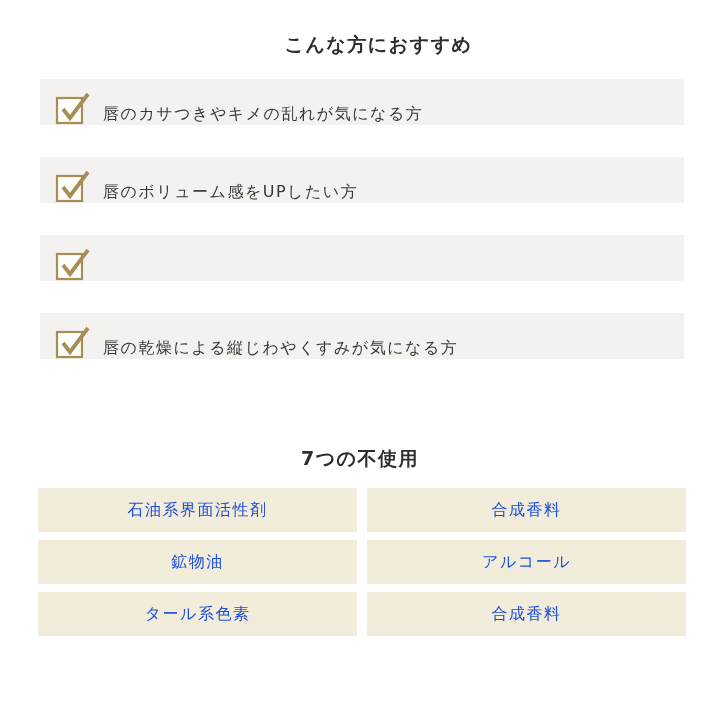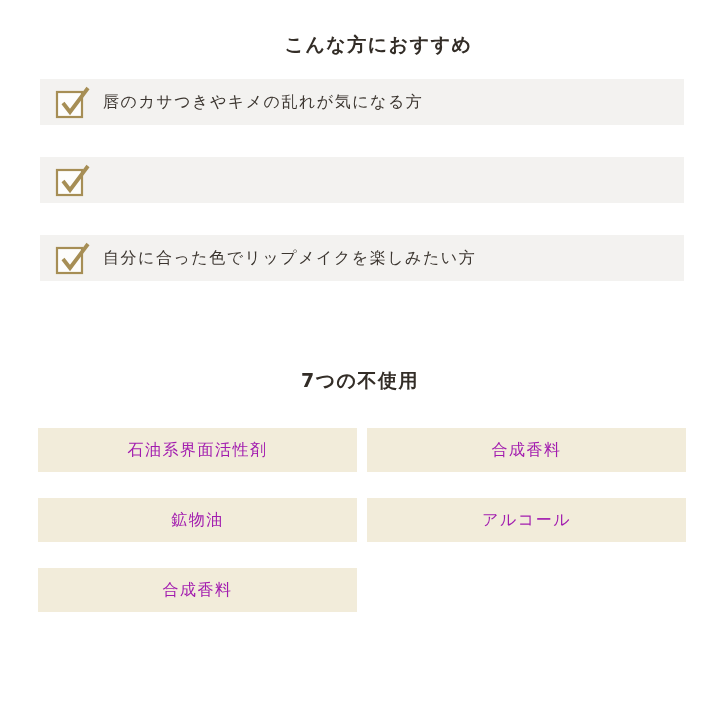--- a/index.html
+++ b/index.html
@@ -24,21 +24,21 @@
   .recommend-heading {
     padding-top: 32px;
     margin: 0;
     padding-left: 37px;
   }
   .checklist {
     margin: 21px 36px 0 40px;
   }
   .check-row {
     display: flex;
-    align-items: center;
+    align-items: flex-end;
     height: 46px;
     background: #f3f2f0;
     margin-bottom: 32px;
     padding-left: 15px;
     box-sizing: border-box;
   }
   .check-icon {
     width: 36px;
     height: 34px;
     margin-right: 12px;
@@ -67,22 +67,21 @@
     row-gap: 8px;
   }
   .freeof-cell {
     background: #f2ecda;
     height: 44px;
     display: flex;
     align-items: center;
     justify-content: center;
     font-size: 16px;
     letter-spacing: 1.5px;
-    color: #a21caf;
-    margin-top: 18px;
+    color: #1d4ed8;
   }
   .freeof-cell.empty {
     background: transparent;
   }
 </style>
 </head>
 <body>
 
 <section>
   <h2 class="section-heading recommend-heading">こんな方におすすめ</h2>
@@ -93,47 +92,57 @@
       <span class="check-icon">
         <svg viewBox="0 0 36 34" xmlns="http://www.w3.org/2000/svg">
           <rect x="2" y="7" width="25" height="25" fill="#fdfdfc" stroke="#a68e55" stroke-width="2.2"></rect>
           <path d="M8 18 L15 27 L33 3" fill="none" stroke="#a68e55" stroke-width="3.8" stroke-linecap="butt" stroke-linejoin="miter"></path>
         </svg>
       </span>
       <span class="check-label">唇のカサつきやキメの乱れが気になる方</span>
     </div>
 
 
+    <div class="check-row">
+      <span class="check-icon">
+        <svg viewBox="0 0 36 34" xmlns="http://www.w3.org/2000/svg">
+          <rect x="2" y="7" width="25" height="25" fill="#fdfdfc" stroke="#a68e55" stroke-width="2.2"></rect>
+          <path d="M8 18 L15 27 L33 3" fill="none" stroke="#a68e55" stroke-width="3.8" stroke-linecap="butt" stroke-linejoin="miter"></path>
+        </svg>
+      </span>
+      <span class="check-label">唇のボリューム感をUPしたい方</span>
+    </div>
 
     <div class="check-row">
       <span class="check-icon">
         <svg viewBox="0 0 36 34" xmlns="http://www.w3.org/2000/svg">
           <rect x="2" y="7" width="25" height="25" fill="#fdfdfc" stroke="#a68e55" stroke-width="2.2"></rect>
           <path d="M8 18 L15 27 L33 3" fill="none" stroke="#a68e55" stroke-width="3.8" stroke-linecap="butt" stroke-linejoin="miter"></path>
         </svg>
       </span>
     </div>
 
     <div class="check-row">
       <span class="check-icon">
         <svg viewBox="0 0 36 34" xmlns="http://www.w3.org/2000/svg">
           <rect x="2" y="7" width="25" height="25" fill="#fdfdfc" stroke="#a68e55" stroke-width="2.2"></rect>
           <path d="M8 18 L15 27 L33 3" fill="none" stroke="#a68e55" stroke-width="3.8" stroke-linecap="butt" stroke-linejoin="miter"></path>
         </svg>
       </span>
-      <span class="check-label">自分に合った色でリップメイクを楽しみたい方</span>
+      <span class="check-label">唇の乾燥による縦じわやくすみが気になる方</span>
     </div>
 
   </div>
 </section>
 
 <section>
   <h2 class="section-heading freeof-heading">7つの不使用</h2>
 
   <div class="freeof-grid">
     <div class="freeof-cell">石油系界面活性剤</div>
     <div class="freeof-cell">合成香料</div>
     <div class="freeof-cell">鉱物油</div>
     <div class="freeof-cell">アルコール</div>
+    <div class="freeof-cell">タール系色素</div>
     <div class="freeof-cell">合成香料</div>
     <div class="freeof-cell empty"></div>
   </div>
 </section>
 
 </body></html>

